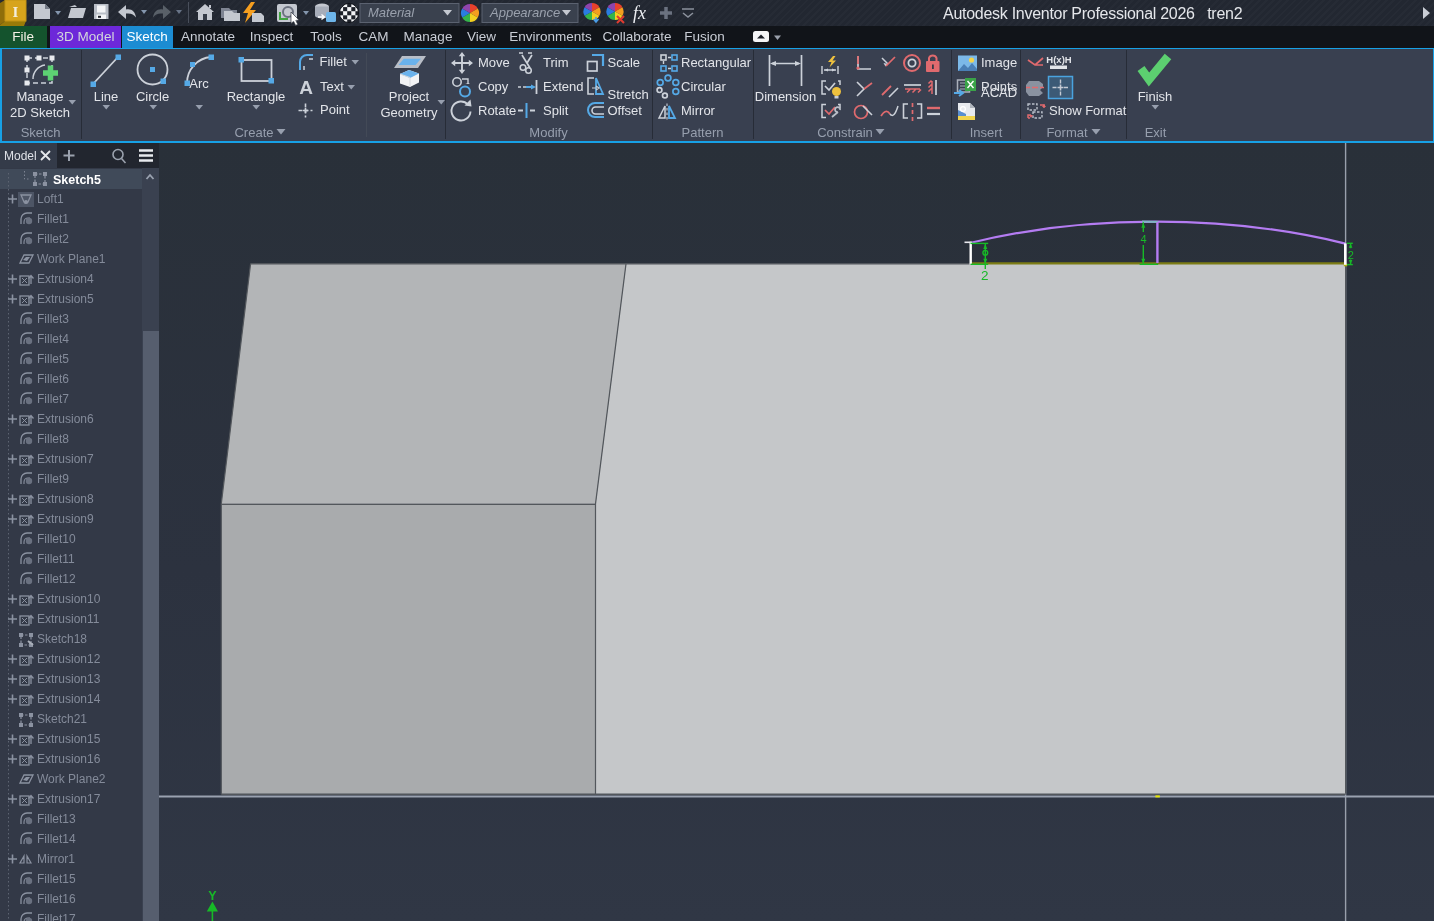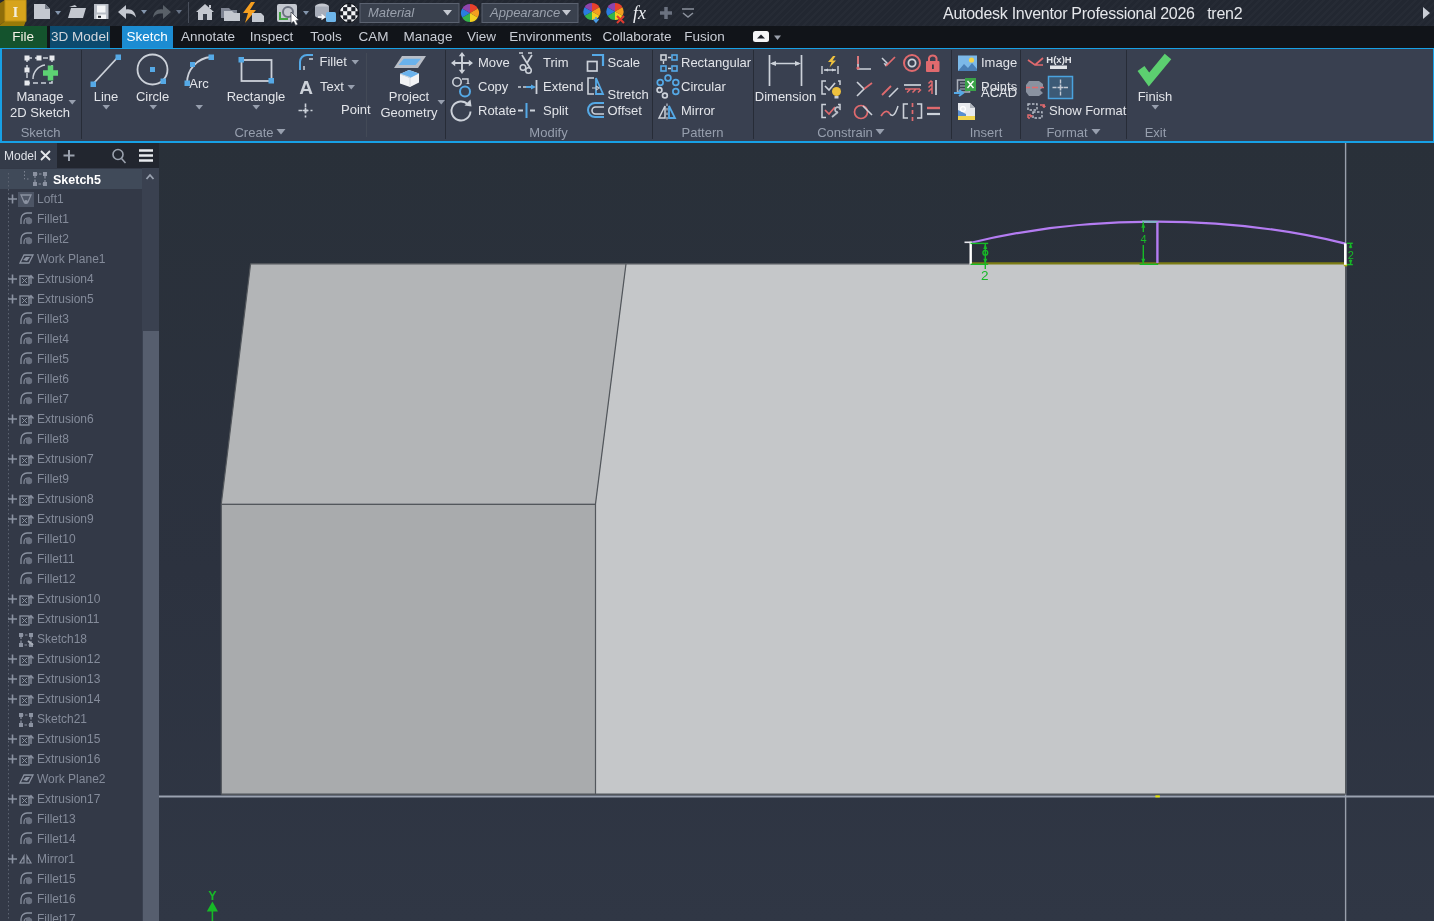--- a/index.html
+++ b/index.html
@@ -110,21 +110,21 @@
     <path d="M666,7 v12 m-6,-6 h12" stroke="#6b7280" stroke-width="3.5"></path>
     <path d="M682,9 h12 M683,13 l5,4 5,-4" stroke="#8b919c" stroke-width="1.6" fill="none"></path>
     <path d="M0,0" fill="none"></path>
   </svg>
 <div class="abs" style="left:943px;top:5px;font-size:16px;letter-spacing:-0.28px;color:#e4e6ea;">Autodesk Inventor Professional 2026&nbsp;&nbsp;&nbsp;tren2</div>
 <svg class="abs" style="left:1420px;top:6px" width="12" height="14">
     <path d="M3,1 l7,6 -7,6 z" fill="#c9cdd5"></path>
   </svg>
 <div class="abs" id="tabrow"></div>
 <div class="tab" style="left:0px;width:46.5px;background:#14532d;color:#f5f1e6;">File</div>
-<div class="tab" style="left:50px;width:60px;background:#0c4a6e;color:#d3d6dc;">3D Model</div>
+<div class="tab" style="left:50px;width:71px;background:#6d28d9;color:#d3d6dc;">3D Model</div>
 <div class="tab" style="left:121.5px;width:51.099999999999994px;background:#1c8cd2;color:#ffffff;">Sketch</div>
 <div class="tab ct" style="left:208px;">Annotate</div>
 <div class="tab ct" style="left:271.5px;">Inspect</div>
 <div class="tab ct" style="left:326px;">Tools</div>
 <div class="tab ct" style="left:373.5px;">CAM</div>
 <div class="tab ct" style="left:428px;">Manage</div>
 <div class="tab ct" style="left:481.5px;">View</div>
 <div class="tab ct" style="left:550.5px;">Environments</div>
 <div class="tab ct" style="left:637px;">Collaborate</div>
 <div class="tab ct" style="left:704.5px;">Fusion</div>
@@ -187,21 +187,21 @@
     <path d="M0.5,1 l7.5,0 -3.75,4.5 z" fill="#979fae"></path>
   </svg>
 <svg class="abs" style="left:68px;top:99px" width="9" height="7">
     <path d="M0.5,1 l7.5,0 -3.75,4.5 z" fill="#979fae"></path>
   </svg>
 <svg class="abs" style="left:437px;top:99px" width="9" height="7">
     <path d="M0.5,1 l7.5,0 -3.75,4.5 z" fill="#979fae"></path>
   </svg>
 <div class="rltxt" style="left:319.5px;top:54px;">Fillet</div>
 <div class="rltxt" style="left:320px;top:78.5px;">Text</div>
-<div class="rltxt" style="left:320px;top:102px;margin-left:21px;">Point</div>
+<div class="rltxt" style="left:320px;top:102px;">Point</div>
 <div class="rltxt" style="left:478px;top:55px;">Move</div>
 <div class="rltxt" style="left:478px;top:79px;">Copy</div>
 <div class="rltxt" style="left:478px;top:102.5px;">Rotate</div>
 <div class="rltxt" style="left:543px;top:55px;">Trim</div>
 <div class="rltxt" style="left:543px;top:79px;">Extend</div>
 <div class="rltxt" style="left:543px;top:102.5px;">Split</div>
 <div class="rltxt" style="left:607.5px;top:55px;">Scale</div>
 <div class="rltxt" style="left:607.5px;top:79px;margin-top:8px;">Stretch</div>
 <div class="rltxt" style="left:607.5px;top:102.5px;">Offset</div>
 <div class="rltxt" style="left:681px;top:55px;">Rectangular</div>

